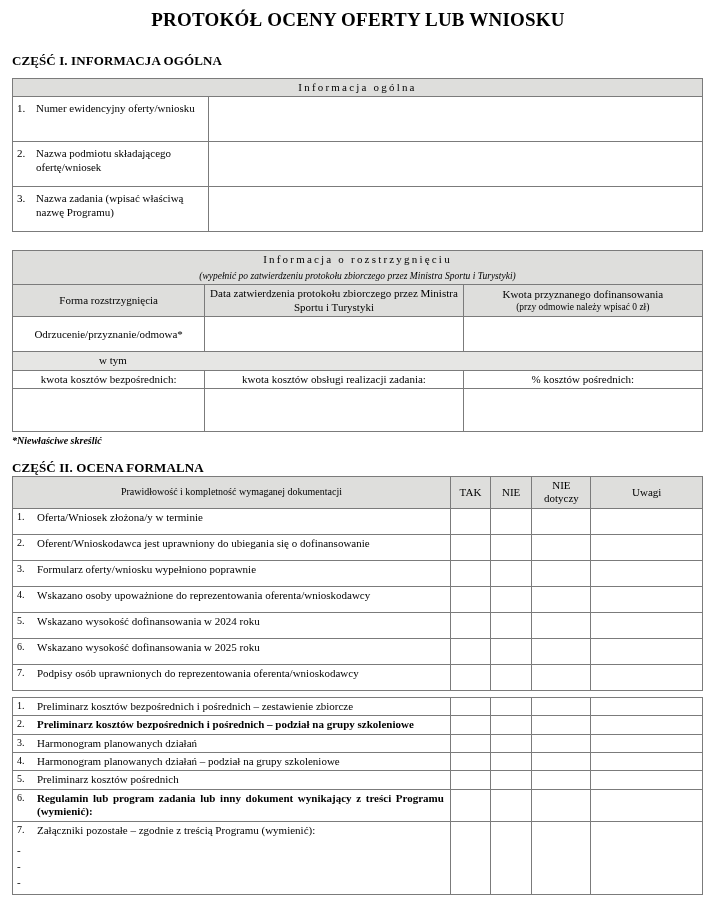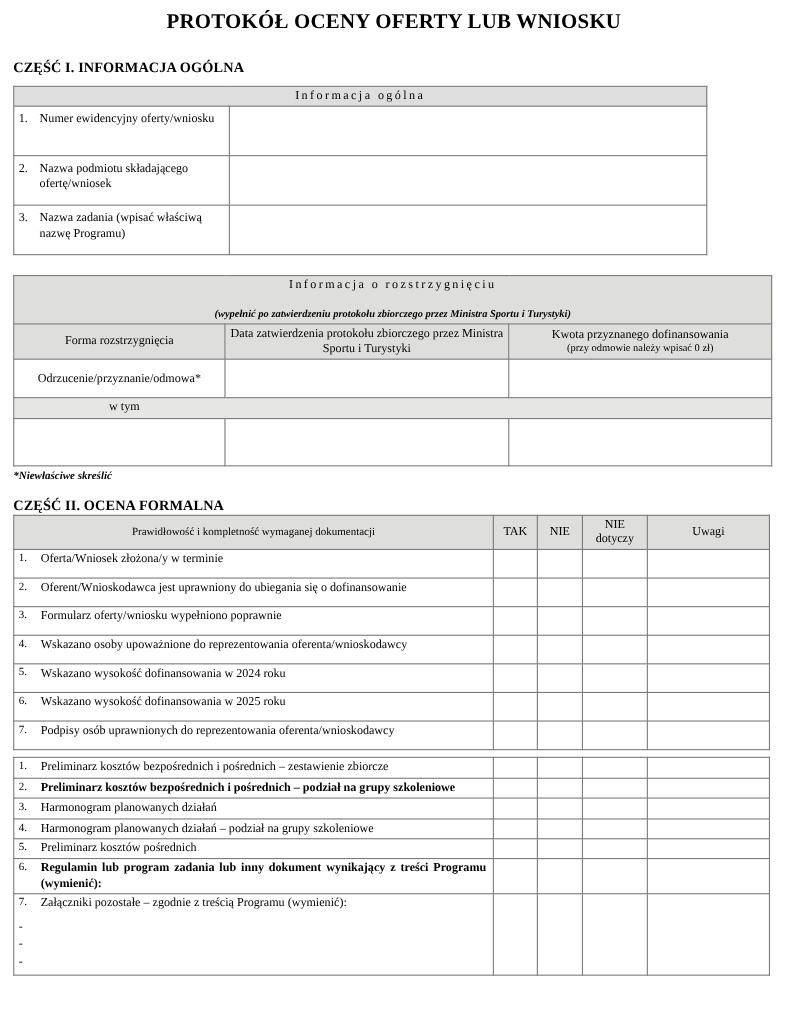--- a/index.html
+++ b/index.html
@@ -45,21 +45,21 @@
     font-weight: bold;
     padding: 0 0 0 12px;
     margin: 0;
   }
 
   
   table.frm {
     border-collapse: collapse;
     table-layout: fixed;
     margin: 0 0 0 12px;
-    width: 631px;
+    width: 691px;
     background: #ffffff;
   }
   table.frm td, table.frm th {
     border: 1px solid #7b7b7b;
     padding: 2px 4px;
     font-size: 11px;
     font-weight: normal;
     vertical-align: top;
     line-height: 1.22;
     background: #ffffff;
@@ -70,24 +70,24 @@
     font-weight: bold;
     vertical-align: middle !important;
   }
   .hdr-wide {
     letter-spacing: 2.2px;
     font-size: 12px;
   }
   .sub-ital {
     display: block;
     font-style: italic;
-    font-weight: bold;
+    font-weight: normal;
     font-size: 9.5px;
     letter-spacing: 0;
-    margin-top: 14px;
+    margin-top: 4px;
   }
   .sub-plain {
     display: block;
     font-weight: normal;
     font-size: 9.5px;
     letter-spacing: 0;
     margin-top: 0px;
   }
   .cm { text-align: center; vertical-align: middle !important; }
   .bold { font-weight: bold; }
@@ -223,20 +223,25 @@
       <tr class="tallrow">
         <td class="cm bold">Odrzucenie/przyznanie/odmowa*</td>
         <td></td>
         <td></td>
       </tr>
       <tr>
         <td class="wtym" colspan="3">
           <span class="wtym-inner">w tym</span>
         </td>
       </tr>
+      <tr>
+        <td class="cm">kwota kosztów bezpośrednich:</td>
+        <td class="cm">kwota kosztów obsługi realizacji zadania:</td>
+        <td class="cm bold">% kosztów pośrednich:</td>
+      </tr>
       <tr class="blankrow">
         <td></td>
         <td></td>
         <td></td>
       </tr>
     </tbody>
   </table>
 
   <p class="footnote" style="margin-top:3px;">*Niewłaściwe skreślić</p>
 

